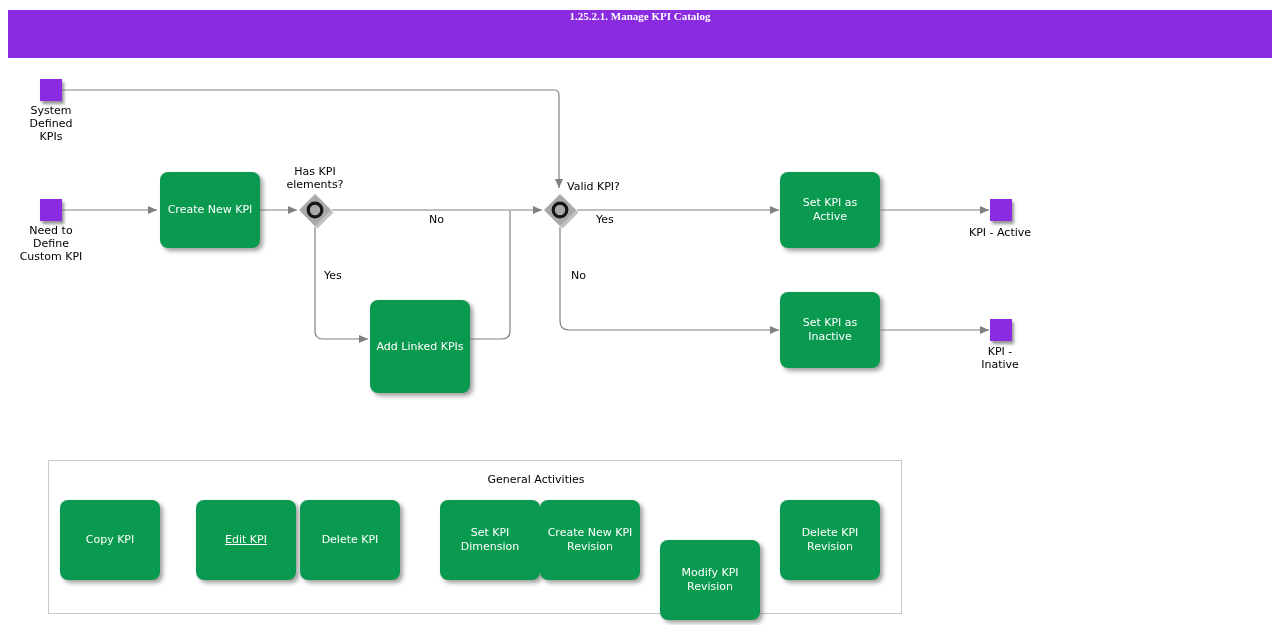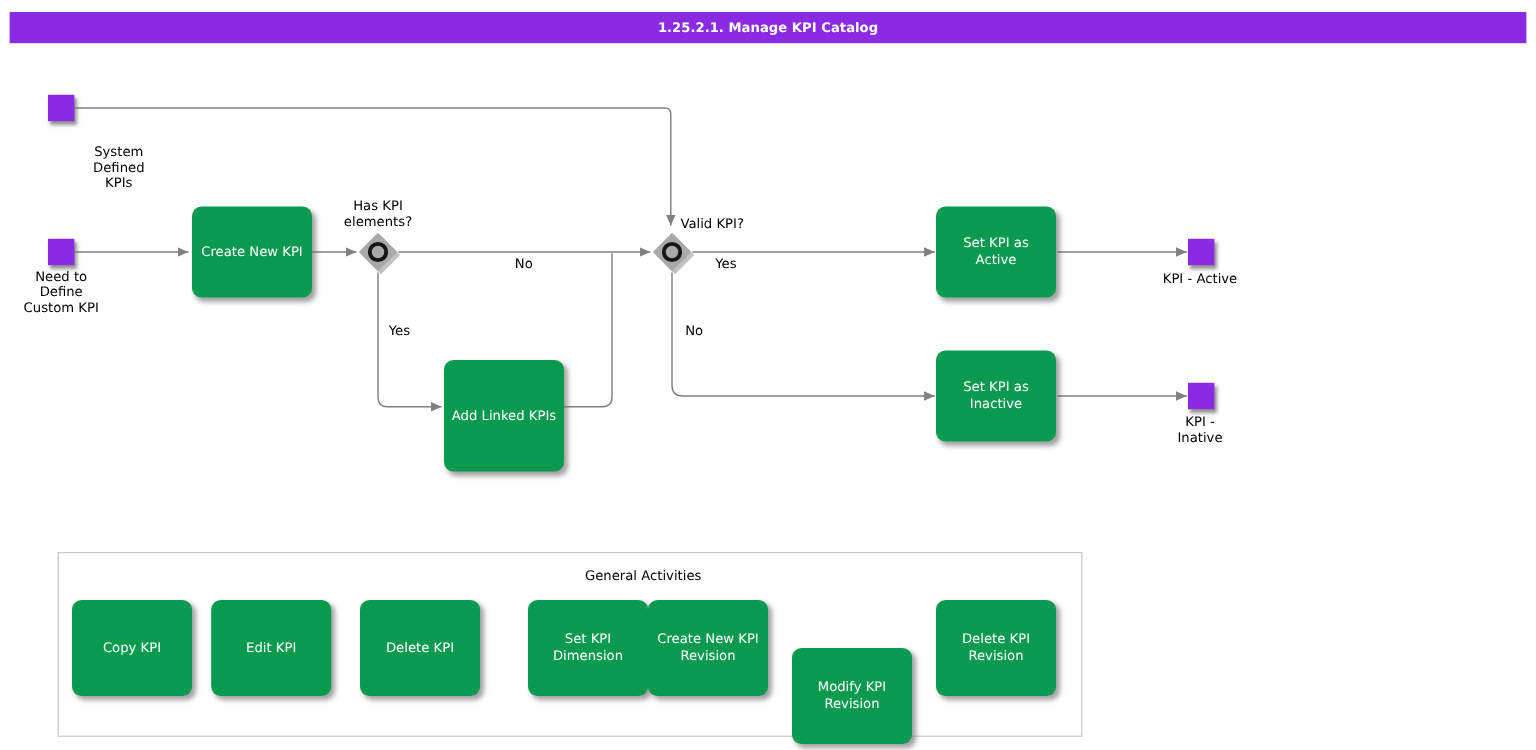--- a/index.html
+++ b/index.html
@@ -1,22 +1,22 @@
 <!DOCTYPE html>
 <html style="--purple: #8a2be2; --green: #099a4f; --line: #808080; --gateway: #a9a9a9;"><head>
 <meta charset="utf-8">
 <style>
   html,body { margin:0; padding:0; background:#ffffff; }
   body {
     width:1280px; height:625px; position:relative; overflow:hidden;
     font-family:"DejaVu Sans","Liberation Sans",sans-serif; font-size:11px; color:#000;
   }
   .titlebar {
-    position:absolute; left:8px; top:10px; width:1264px; height:26px;
-    background:var(--purple); display:flex; align-items:center; justify-content:center;
+    position:absolute; left:8px; top:10px; width:1264px; height:48px;
+    background:var(--purple); display:flex; justify-content:center;font-family:Liberation Serif, serif;
   }
   .titlebar .title { color:#ffffff; font-weight:bold; font-size:11px; }
 
   svg.connectors { position:absolute; left:0; top:0; width:1280px; height:625px; }
   .edge { fill:none; stroke:var(--line); stroke-width:1.2px; }
   .arrowhead { fill:var(--line); }
   .gw-shadow { fill:#8e8e8e; opacity:0.55; }
   .gw-diamond { fill:var(--gateway); }
   .gw-ring { fill:none; stroke:#161616; stroke-width:3.2px; }
 
@@ -79,21 +79,21 @@
     <circle class="gw-ring" cx="315" cy="210" r="6.8"></circle>
   </g>
   <g>
     <polygon class="gw-shadow" points="562.5,196.5 578.5,212.5 562.5,228.5 546.5,212.5"></polygon>
     <polygon class="gw-diamond" points="560,194 576,210 560,226 544,210"></polygon>
     <circle class="gw-ring" cx="560" cy="210" r="6.8"></circle>
   </g>
 </svg>
 
 <div class="event" style="left:40px; top:79px;"></div>
-<div class="elabel" style="left:1px; top:120px;padding-left:48px;">System
+<div class="elabel" style="left:1px; top:104px;">System
 Defined
 KPIs</div>
 
 <div class="event" style="left:40px; top:199px;"></div>
 <div class="elabel" style="left:1px; top:224px;">Need to
 Define
 Custom KPI</div>
 
 <div class="event" style="left:990px; top:199px;"></div>
 <div class="elabel" style="left:950px; top:226px;">KPI - Active</div>
@@ -114,21 +114,21 @@
 <div class="glabel" style="left:324px; top:269px;">Yes</div>
 <div class="glabel" style="left:429px; top:213px;">No</div>
 <div class="glabel" style="left:567px; top:180px;">Valid KPI?</div>
 <div class="glabel" style="left:596px; top:213px;">Yes</div>
 <div class="glabel" style="left:571px; top:269px;">No</div>
 
 <div class="ga-box"></div>
 <div class="ga-title">General Activities</div>
 
 <div class="task ga-task" style="left:60px;">Copy KPI</div>
-<div class="task ga-task" style="left:176px;">Edit KPI</div>
+<div class="task ga-task" style="left:196px;text-decoration:underline;">Edit KPI</div>
 <div class="task ga-task" style="left:300px;">Delete KPI</div>
 <div class="task ga-task" style="left:440px;">Set KPI
 Dimension</div>
 <div class="task ga-task" style="left:540px;">Create New KPI
 Revision</div>
 <div class="task ga-task" style="left:660px;margin-top:40px;">Modify KPI
 Revision</div>
 <div class="task ga-task" style="left:780px;">Delete KPI
 Revision</div>
 

